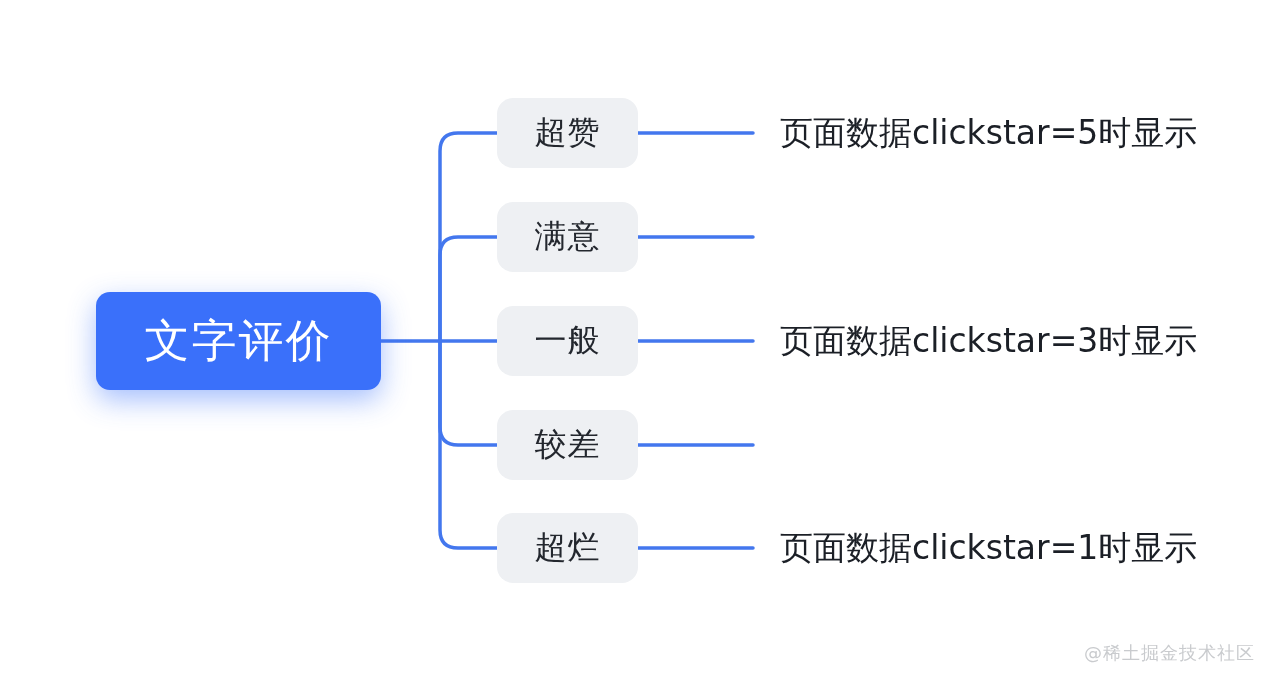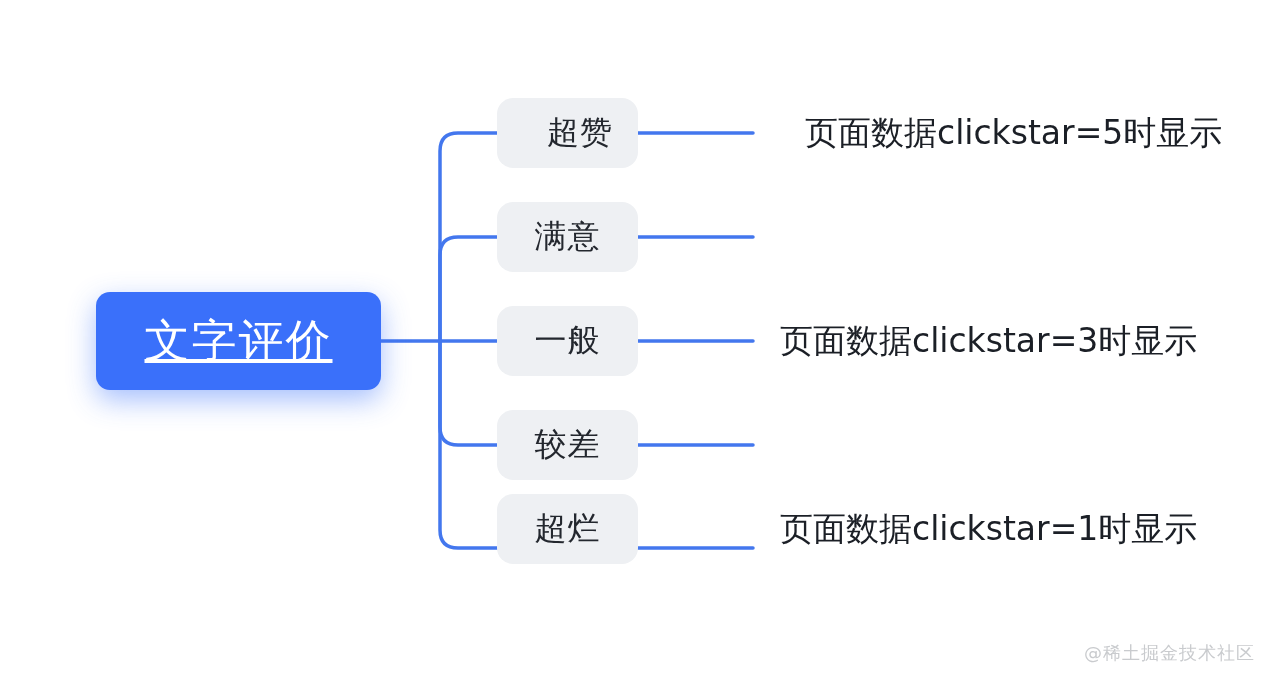--- a/index.html
+++ b/index.html
@@ -42,21 +42,20 @@
     border-radius: 14px;
     display: flex; align-items: center; justify-content: center;
     box-shadow: 0 10px 28px rgba(58, 112, 250, 0.45);
   }
   .root-node span {
     color: var(--root-text, #ffffff);
     font-size: 45px;
     font-weight: 500;
     letter-spacing: 2px;
     white-space: nowrap;
-    text-decoration: underline;
   }
   .branch-node {
     position: absolute;
     left: 497px;
     width: 141px; height: 70px;
     background: var(--branch-fill, #eef0f3);
     border-radius: 16px;
     display: flex; align-items: center; justify-content: center;
   }
   .branch-node span {
@@ -69,25 +68,25 @@
   .leaf-note {
     position: absolute;
     left: 780px;
     height: 70px;
     display: flex; align-items: center;
     color: var(--note-text, #1b1f26);
     font-size: 33px;
     font-weight: 500;
     white-space: nowrap;
   }
-  .row-1 { top: 98px; padding-left: 25px; }
+  .row-1 { top: 98px; }
   .row-2 { top: 202px; }
   .row-3 { top: 306px; }
   .row-4 { top: 410px; }
-  .row-5 { top: 494px; }
+  .row-5 { top: 513px; }
   .watermark {
     position: absolute;
     right: 25px; bottom: 17px;
     font-size: 18px;
     color: var(--watermark-text, #c9cbce);
     letter-spacing: 1px;
     white-space: nowrap;
     margin-top: 48px;
   }
 </style>

